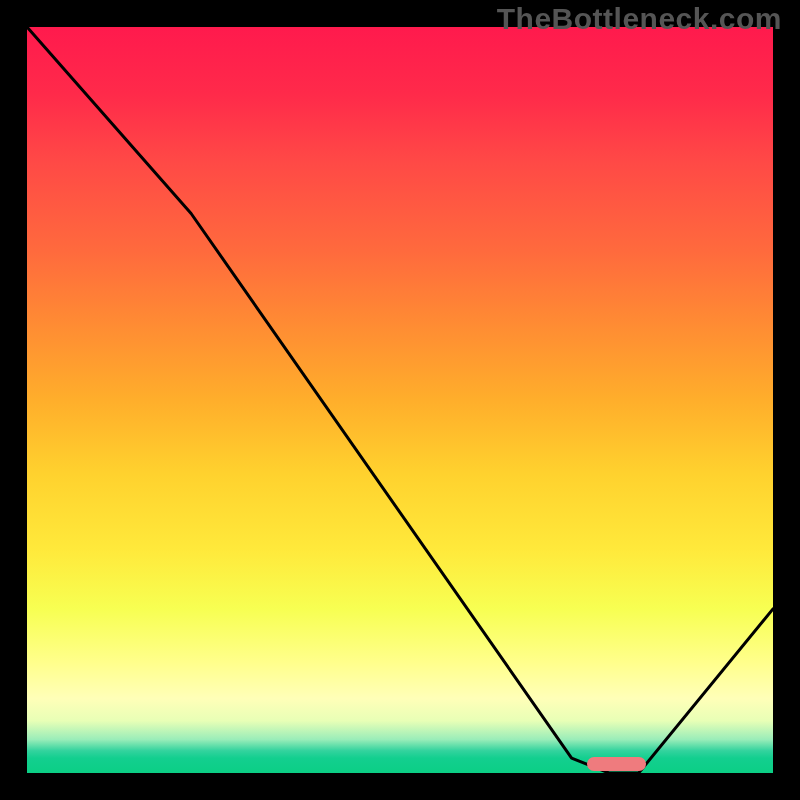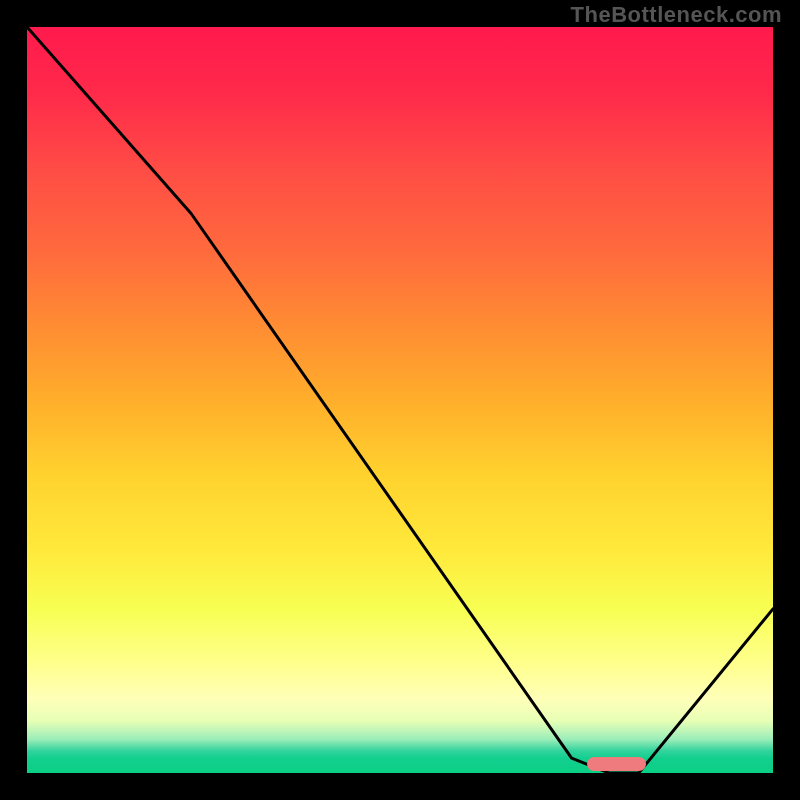--- a/index.html
+++ b/index.html
@@ -15,21 +15,21 @@
     position: relative;
     width: 800px;
     height: 800px;
     background: #000;
   }
   .watermark {
     position: absolute;
     top: 2px;
     right: 18px;
     color: #555;
-    font-size: 22px;
+    font-size: 30px;
     font-weight: 600;
     letter-spacing: 0.5px;
     z-index: 10;
   }
   .plot {
     position: absolute;
     left: 27px;
     top: 27px;
     width: 746px;
     height: 746px;

